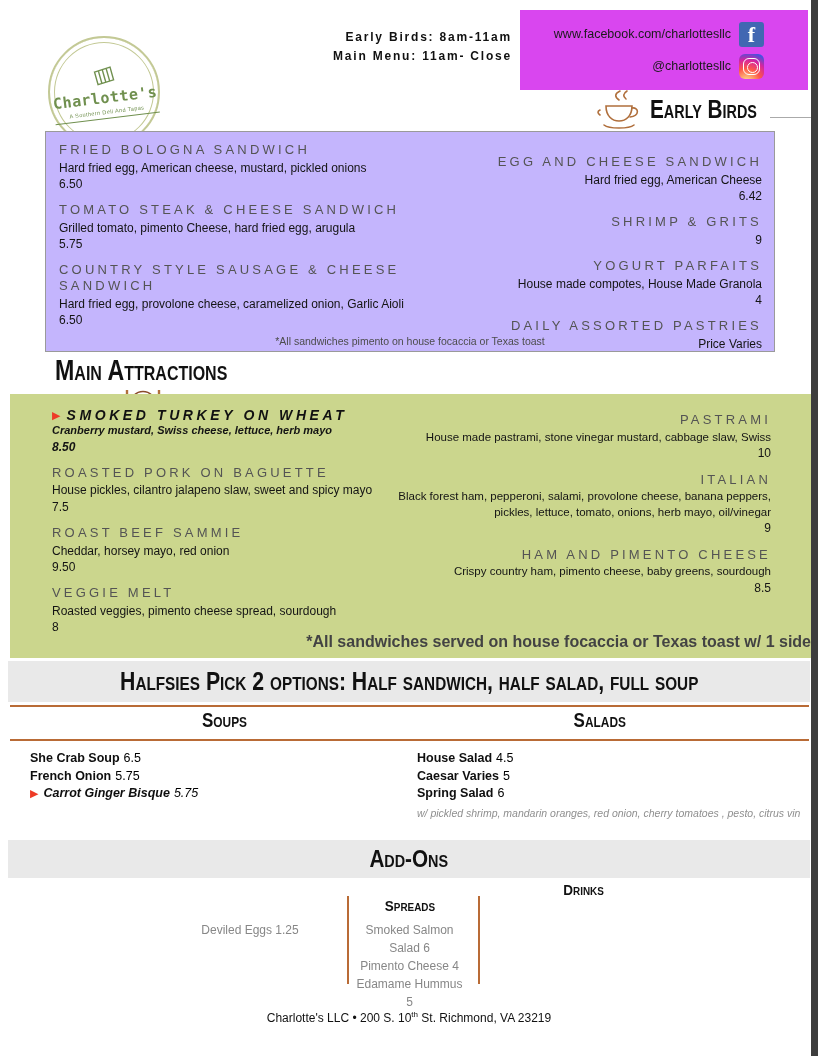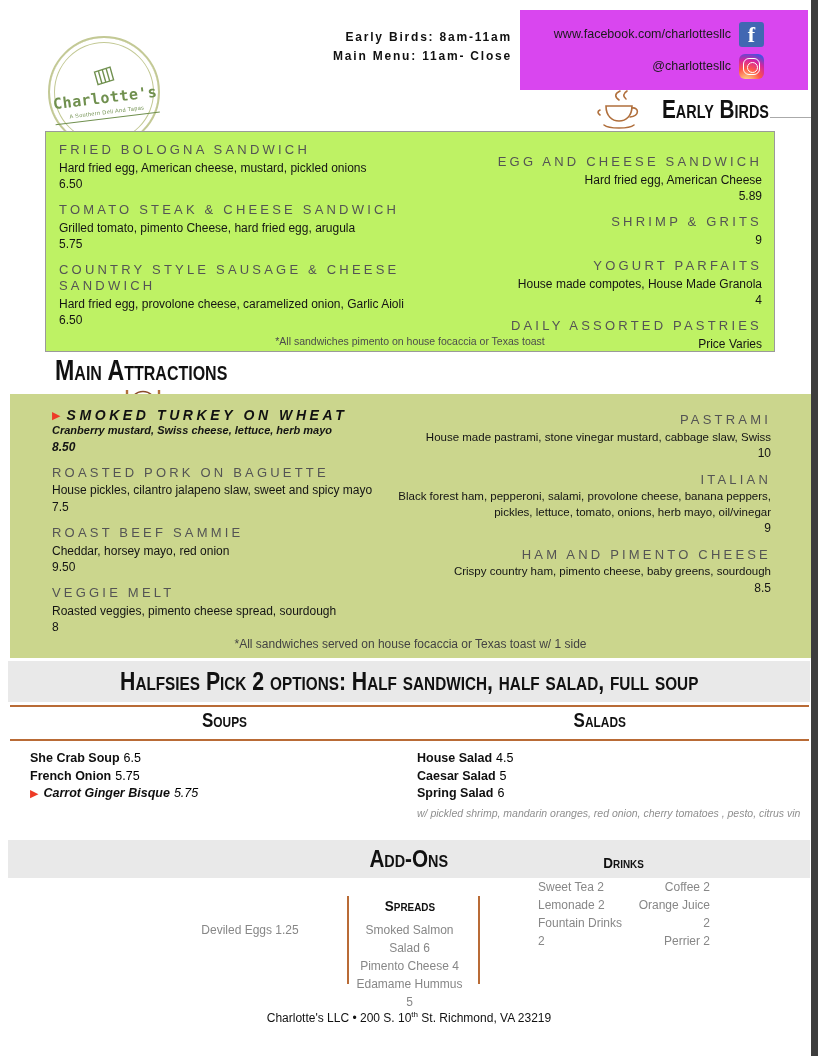--- a/index.html
+++ b/index.html
@@ -26,48 +26,48 @@
   .social-row { display:flex; align-items:center; justify-content:flex-end; gap:8px; padding-right:44px; font-size:12.5px; color:#1a1a1a; }
   .fb-icon { width:25px; height:25px; border-radius:3px; background:#4267B2; color:#fff; overflow:hidden;
              display:flex; align-items:flex-end; justify-content:center; font-weight:bold; font-size:22px; line-height:24px; font-family:"Liberation Serif", serif; }
   .ig-icon { width:25px; height:25px; border-radius:6px; position:relative;
              background: radial-gradient(circle at 30% 115%, #fdf497 0%, #fd5949 42%, #d6249f 68%, #285AEB 95%); }
   .ig-icon::before { content:""; position:absolute; inset:4px; border:1.6px solid #fff; border-radius:6px; }
   .ig-icon::after  { content:""; position:absolute; left:8px; top:8px; width:9px; height:9px; border:1.6px solid #fff; border-radius:50%; }
 
   
   .sc { font-variant:small-caps; font-weight:bold; color:#111; }
-  .eb-header { position:absolute; left:594px; top:88px; display:flex; align-items:center; gap:16px; }
+  .eb-header { position:absolute; left:594px; top:88px; display:flex; align-items:center; gap:4px; }
   .eb-title  { font-size:26px; display:inline-block; transform:scaleX(0.8); transform-origin:left center; white-space:nowrap; }
   .eb-line   { position:absolute; left:770px; top:117px; width:41px; height:1px; background:#aaa; }
 
   .ma-header { position:absolute; left:55px; top:354px; display:flex; align-items:center;flex-direction:column; }
   .ma-title  { font-size:29px; display:inline-block; transform:scaleX(0.8); transform-origin:left center; white-space:nowrap; margin-right:-40px; }
 
   
-  .eb-box { position:absolute; left:45px; top:131px; width:730px; height:221px; border:1px solid #9a9a9a; background:#bef264; }
+  .eb-box { position:absolute; left:45px; top:131px; width:730px; height:221px; border:1px solid #9a9a9a; background:#c4b5fd; }
   .eb-left  { position:absolute; left:13px; top:10px; width:360px; }
   .eb-right { position:absolute; right:12px; top:22px; width:340px; text-align:right; }
   .mi { margin-bottom:9px; }
   .mi-name  { font-size:13px; letter-spacing:3.2px; color:#545454; line-height:1.2; margin-bottom:2px; }
   .mi-desc  { font-size:12px; color:#141414; line-height:1.35; }
   .mi-price { font-size:12px; color:#141414; line-height:1.45; }
   .eb-note { position:absolute; bottom:4px; left:0; width:100%; text-align:center; font-size:10.5px; color:#4c4c4c; }
 
   
   .green-box { position:absolute; left:10px; top:394px; width:801px; height:264px; background:#cbd68d; }
   .ga-left  { position:absolute; left:42px; top:13px; width:370px; }
   .ga-right { position:absolute; right:40px; top:18px; width:390px; text-align:right; }
   .ga-right .mi-desc { font-size:11.5px; }
   .feat-row { display:flex; align-items:center; gap:6px; }
   .arrow { color:#ee3b26; font-size:11px; line-height:1; }
   .feat-name  { font-size:14px; font-weight:bold; font-style:italic; letter-spacing:3.6px; color:#111; }
   .feat-desc  { font-size:11px; font-style:italic; font-weight:bold; color:#141414; line-height:1.35; }
   .feat-price { font-size:12px; font-style:italic; font-weight:bold; color:#141414; line-height:1.5; margin-bottom:6px; }
-  .ga-note { position:absolute; bottom:7px; left:0; width:100%; text-align:center; font-size:12px; color:#434343; }
+  .ga-note { position:absolute; bottom:7px; left:0; width:100%; text-align:right; font-size:16px; color:#434343;font-weight:bold; }
 
   
   .band { position:absolute; left:8px; width:802px; background:#e9e9e9; display:flex; align-items:center; justify-content:center; }
   .band1 { top:661px; height:41px; }
   .band2 { top:840px; height:38px; }
   .band1-text { font-size:25px; display:inline-block; transform:scaleX(0.85); white-space:nowrap; }
   .band2-text { font-size:23px; display:inline-block; transform:scaleX(0.9); }
 
   .brown-line { position:absolute; left:10px; width:799px; height:2px; background:#b96b36; }
   .hr1 { top:705px; } .hr2 { top:739px; }
@@ -86,21 +86,21 @@
   .pl-feat .pl-name  { font-style:italic; }
   .pl-feat .pl-price { font-style:italic; }
   .pl-feat { display:flex; align-items:center; gap:5px; }
   .salads-note { font-size:10.5px; color:#8f8f8f; margin-top:2px; font-weight:normal;font-style:italic; }
 
   
   .deviled { position:absolute; left:175px; top:923px; width:150px; text-align:center; font-size:12px; color:#878787; }
   .vdiv { position:absolute; top:896px; height:88px; width:2px; background:#b96b36; }
   .vdiv1 { left:347px; } .vdiv2 { left:478px; }
   .spreads { position:absolute; left:352px; top:897px; width:115px; text-align:center; }
-  .drinks  { position:absolute; left:498px; top:854px; width:172px;margin-left:40px; }
+  .drinks  { position:absolute; left:498px; top:881px; width:172px; }
   .sub-head { text-align:center; margin-bottom:6px; }
   .sub-head .sc { font-size:15px; display:inline-block; transform:scaleX(0.9); }
   .addon-item { font-size:12px; color:#878787; line-height:18px; }
   .drink-cols { display:flex; justify-content:space-between; }
   .drink-col2 { text-align:right; }
 
   
   .footer { position:absolute; left:4px; top:1010px; width:810px; text-align:center; font-size:12px; color:#111; }
   .footer sup { font-size:8px; }
 
@@ -173,21 +173,21 @@
       <div class="mi">
         <div class="mi-name">COUNTRY STYLE SAUSAGE &amp; CHEESE SANDWICH</div>
         <div class="mi-desc">Hard fried egg, provolone cheese, caramelized onion, Garlic Aioli</div>
         <div class="mi-price">6.50</div>
       </div>
     </div>
     <div class="eb-right">
       <div class="mi">
         <div class="mi-name">EGG AND CHEESE SANDWICH</div>
         <div class="mi-desc">Hard fried egg,  American Cheese</div>
-        <div class="mi-price">5.89</div>
+        <div class="mi-price">6.42</div>
       </div>
       <div class="mi">
         <div class="mi-name">SHRIMP &amp; GRITS</div>
         <div class="mi-price">9</div>
       </div>
       <div class="mi">
         <div class="mi-name">YOGURT PARFAITS</div>
         <div class="mi-desc">House made compotes,  House Made Granola</div>
         <div class="mi-price">4</div>
       </div>
@@ -281,21 +281,21 @@
       <span class="arrow">▶</span>
       <span><span class="pl-name">Carrot Ginger Bisque</span><span class="pl-price">5.75</span></span>
     </div>
   </div>
 
   <div class="plain-list salads-list">
     <div>
       <span class="pl-name">House Salad</span><span class="pl-price">4.5</span>
     </div>
     <div>
-      <span class="pl-name">Caesar Salad</span><span class="pl-price">5</span>
+      <span class="pl-name">Caesar Varies</span><span class="pl-price">5</span>
     </div>
     <div>
       <span class="pl-name">Spring Salad</span><span class="pl-price">6</span>
     </div>
     <div class="salads-note">w/ pickled shrimp, mandarin oranges, red onion, cherry tomatoes , pesto, citrus vin</div>
   </div>
 
   <div class="band band2">
     <span class="sc band2-text">Add-Ons</span>
   </div>
@@ -311,30 +311,18 @@
     <div class="addon-item">Pimento Cheese 4</div>
     <div class="addon-item">Edamame Hummus 5</div>
   </div>
 
   <div class="vdiv vdiv2"></div>
 
   <div class="drinks">
     <div class="sub-head">
       <span class="sc">Drinks</span>
     </div>
-    <div class="drink-cols">
-      <div class="drink-col1">
-        <div class="addon-item">Sweet Tea 2</div>
-        <div class="addon-item">Lemonade 2</div>
-        <div class="addon-item">Fountain Drinks 2</div>
-      </div>
-      <div class="drink-col2">
-        <div class="addon-item">Coffee 2</div>
-        <div class="addon-item">Orange Juice 2</div>
-        <div class="addon-item">Perrier 2</div>
-      </div>
-    </div>
   </div>
 
   <div class="footer">
     <span>Charlotte's LLC • 200 S. 10</span><sup>th</sup><span> St. Richmond, VA 23219</span>
   </div>
 </div>
 
 </body></html>

